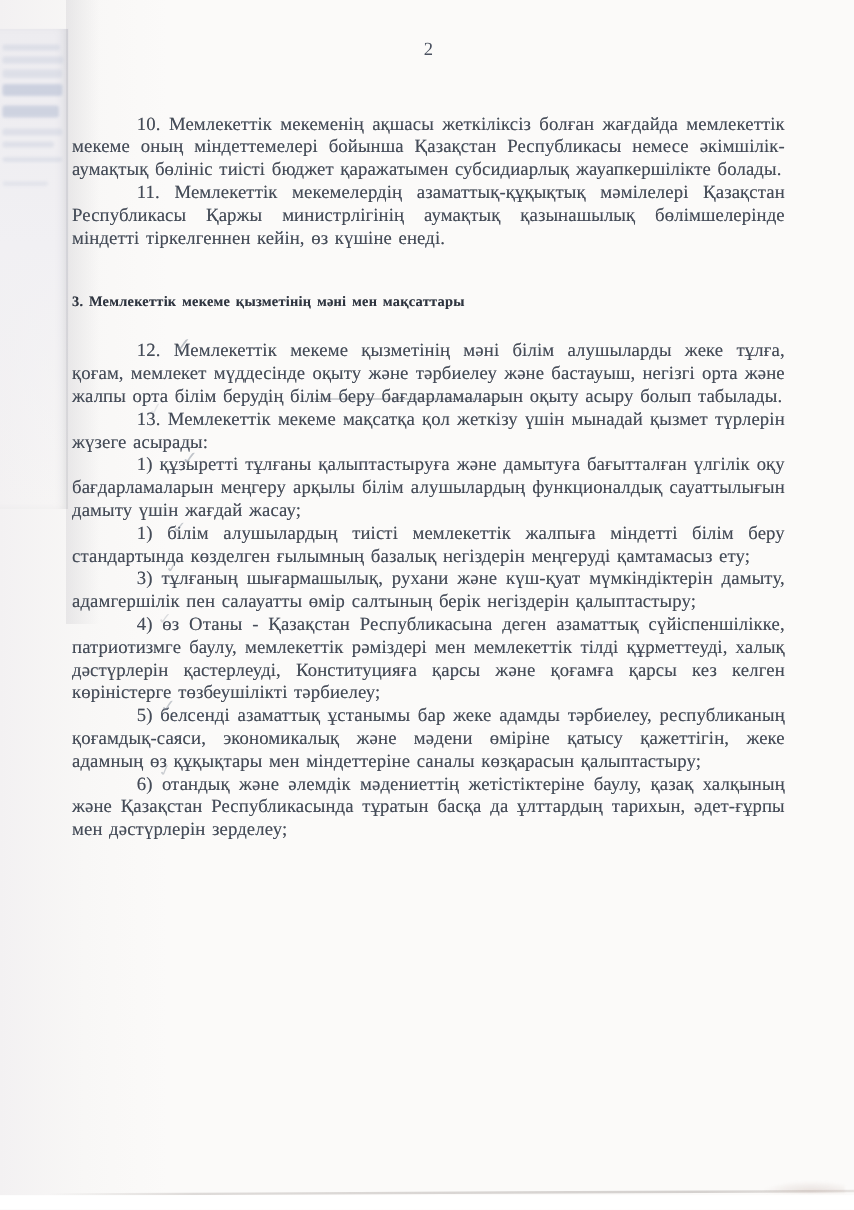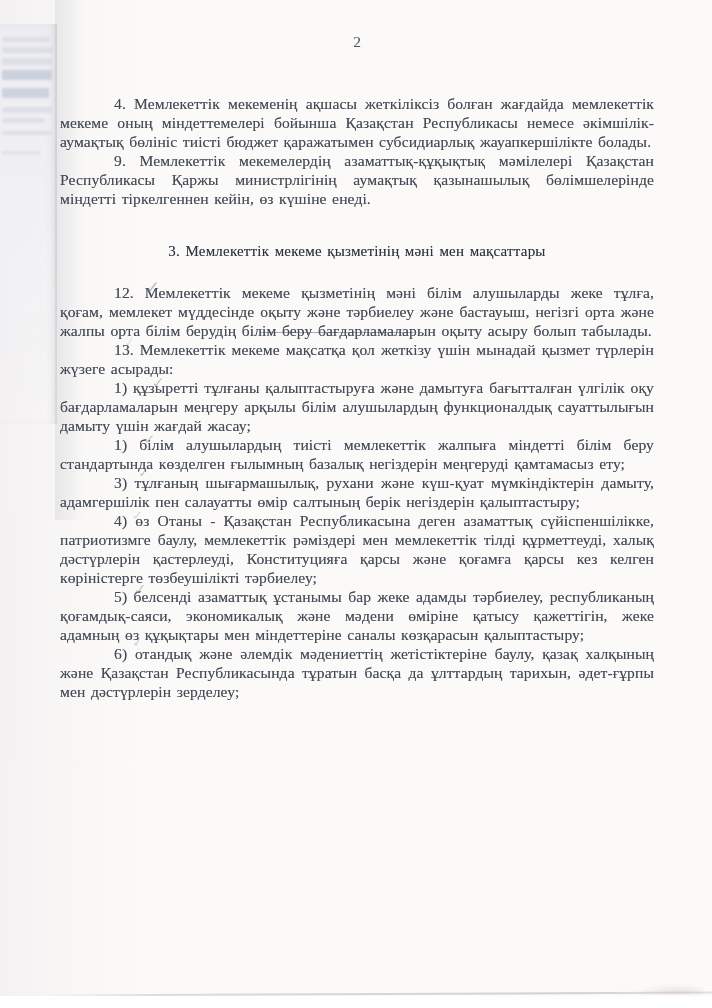--- a/index.html
+++ b/index.html
@@ -59,22 +59,22 @@
     font-size: 15.6px; line-height: 19px;
     color: #454c58;
     text-align: justify;
     word-spacing: 1.5px;
     letter-spacing: .1px;
     text-shadow: 0 0 .4px rgba(69,76,88,.55);
   }
   .para { margin: 0; text-indent: 54px; position: relative; }
   .heading {
     margin: 34px 0 22px 0;
-    text-align: center; text-indent: 0;
-    font-size: 15px; font-weight: normal;
+    text-indent: 0;
+    font-size: 12px; font-weight: bold;
     color: #2f3540;
     letter-spacing: .2px;
   }
   
   .mark {
     position: absolute; top: 0;
     font-family: "DejaVu Sans", sans-serif;
     font-size: 14px; line-height: 17px;
     color: #8f97a2;
     text-shadow: none;
@@ -127,22 +127,22 @@
     <div class="ghost-line"></div>
     <div class="ghost-line"></div>
     <div class="ghost-line"></div>
   </div>
   <div class="page-curl-shadow"></div>
 
   <div class="page-number">2</div>
 
   <div class="body">
 
-    <p class="para">4. Мемлекеттік мекеменің ақшасы жеткіліксіз болған жағдайда мемлекеттік мекеме оның міндеттемелері бойынша Қазақстан Республикасы немесе әкімшілік-аумақтық бөлініс тиісті бюджет қаражатымен субсидиарлық жауапкершілікте болады.</p>
-    <p class="para">9. Мемлекеттік мекемелердің азаматтық-құқықтық мәмілелері Қазақстан Республикасы Қаржы министрлігінің аумақтық қазынашылық бөлімшелерінде міндетті тіркелгеннен кейін, өз күшіне енеді.</p>
+    <p class="para">10. Мемлекеттік мекеменің ақшасы жеткіліксіз болған жағдайда мемлекеттік мекеме оның міндеттемелері бойынша Қазақстан Республикасы немесе әкімшілік-аумақтық бөлініс тиісті бюджет қаражатымен субсидиарлық жауапкершілікте болады.</p>
+    <p class="para">11. Мемлекеттік мекемелердің азаматтық-құқықтық мәмілелері Қазақстан Республикасы Қаржы министрлігінің аумақтық қазынашылық бөлімшелерінде міндетті тіркелгеннен кейін, өз күшіне енеді.</p>
 
     <h2 class="heading">3. Мемлекеттік мекеме қызметінің мәні мен мақсаттары</h2>
 
     <p class="para"><span class="mark m12">✓</span><span>12. Мемлекеттік мекеме қызметінің мәні білім алушыларды жеке тұлға, қоғам, мемлекет мүддесінде </span><span class="u-pencil">оқыту және тәрбиелеу</span><span> және бастауыш, негізгі орта және жалпы орта білім берудің білім беру бағдарламаларын оқыту асыру болып табылады.</span></p>
 
     <p class="para"><span class="mark m13">✓</span><span>13. Мемлекеттік мекеме мақсатқа қол жеткізу үшін мынадай қызмет түрлерін жүзеге асырады:</span></p>
 
     <p class="para"><span class="mark mi1">✓</span><span>1) құзыретті тұлғаны қалыптастыруға және дамытуға бағытталған үлгілік оқу бағдарламаларын меңгеру арқылы білім алушылардың функционалдық сауаттылығын дамыту үшін жағдай жасау;</span></p>
 
     <p class="para"><span class="mark mi2">✓</span><span>1) білім алушылардың тиісті мемлекеттік жалпыға міндетті білім беру стандартында көзделген ғылымның базалық негіздерін меңгеруді қамтамасыз ету;</span></p>

